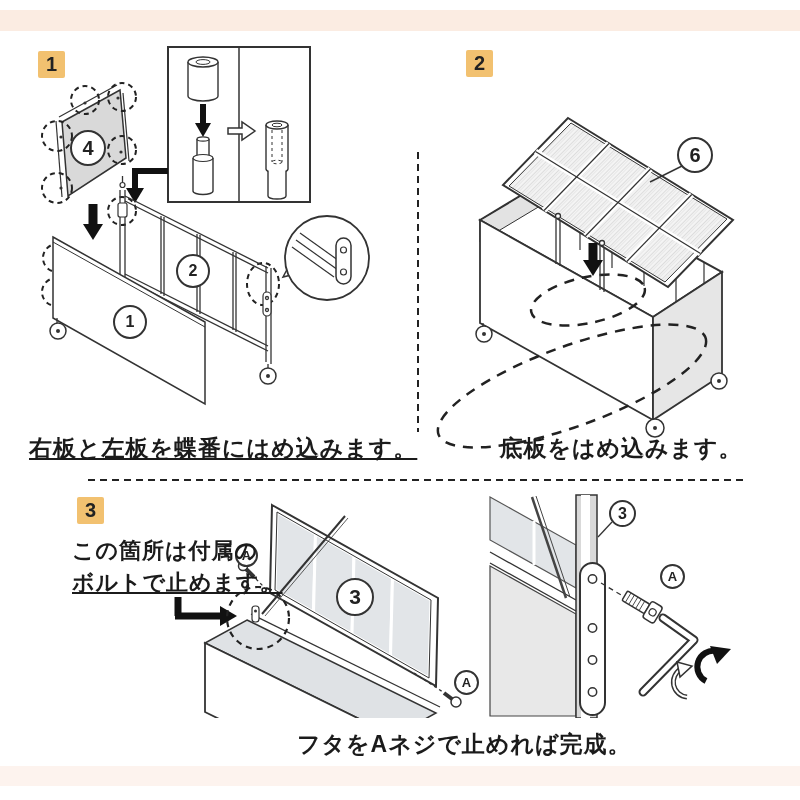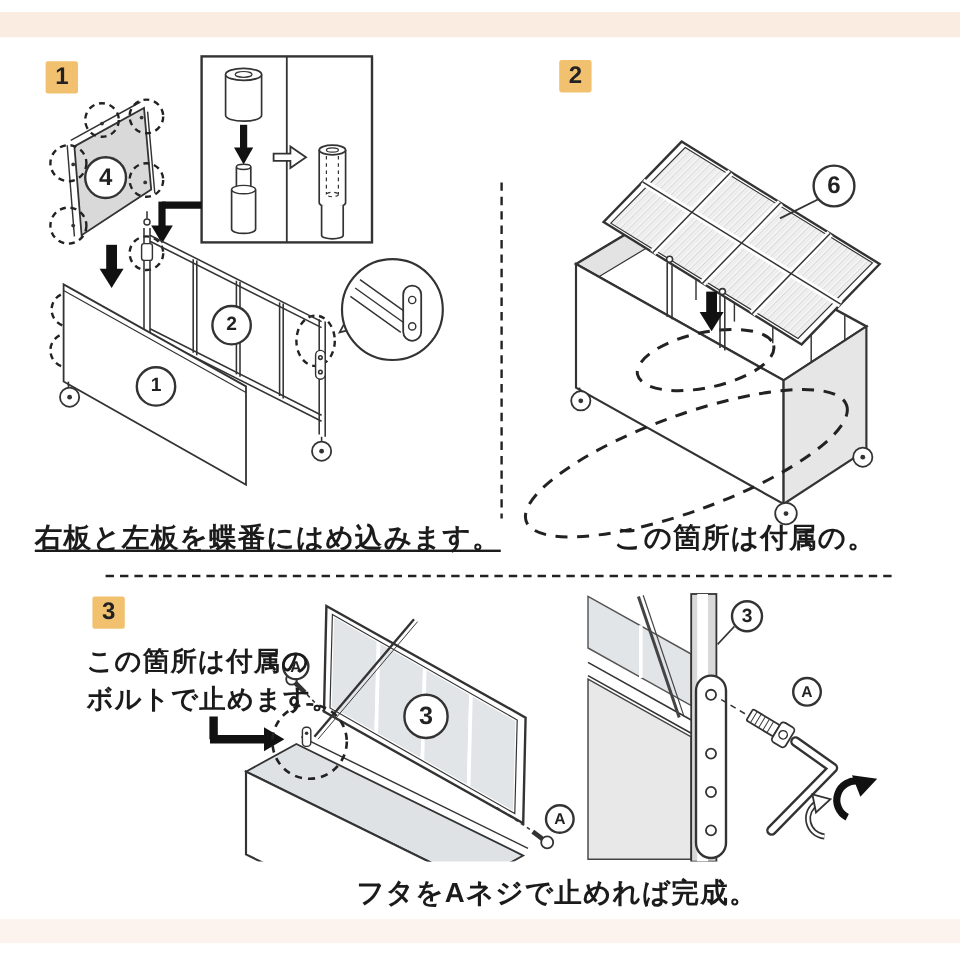--- a/index.html
+++ b/index.html
@@ -25,21 +25,21 @@
     text-align:center;color:#1b1b1b;white-space:nowrap;
   }
   .caption1{left:29px;top:433px;width:360px;text-decoration:underline;}
   .caption2{left:496px;top:433px;width:250px;}
   .caption3{left:297px;top:729px;width:310px;text-align:right;}
   .note{
     position:absolute;left:72px;font-weight:bold;font-size:22px;letter-spacing:1px;
     color:#1b1b1b;white-space:nowrap;text-align:right;
   }
   .note1{top:536px;}
-  .note2{top:568px;}
+  .note2{top:568px;text-decoration:underline;}
   .plabel{
     position:absolute;background:#fff;border:2px solid #333;border-radius:50%;
     font-weight:bold;text-align:center;color:#222;box-sizing:border-box;
   }
   .pl-big{width:36px;height:36px;font-size:20px;line-height:32px;}
   .pl-c4{left:70px;top:130px;}
   .pl-c2{left:176px;top:254px;width:34px;height:34px;line-height:30px;}
   .pl-c1{left:113px;top:305px;width:34px;height:34px;line-height:30px;}
   .pl-c6{left:677px;top:137px;}
   .pl-c3c{left:336px;top:578px;width:38px;height:38px;font-size:21px;line-height:34px;}
@@ -348,18 +348,18 @@
   <div class="plabel pl-c2">2</div>
   <div class="plabel pl-c1">1</div>
   <div class="plabel pl-big pl-c6">6</div>
   <div class="plabel pl-c3c">3</div>
   <div class="plabel pl-c3r">3</div>
   <div class="plabel pl-a pl-a1">A</div>
   <div class="plabel pl-a pl-a2">A</div>
   <div class="plabel pl-a pl-a3">A</div>
 
   <div class="caption caption1">右板と左板を蝶番にはめ込みます。</div>
-  <div class="caption caption2">この箇所は付属の。</div>
+  <div class="caption caption2">底板をはめ込みます。</div>
   <div class="note note1">この箇所は付属の</div>
   <div class="note note2">ボルトで止めます。</div>
   <div class="caption caption3">フタをAネジで止めれば完成。</div>
 
 </div>
 
 </body></html>

